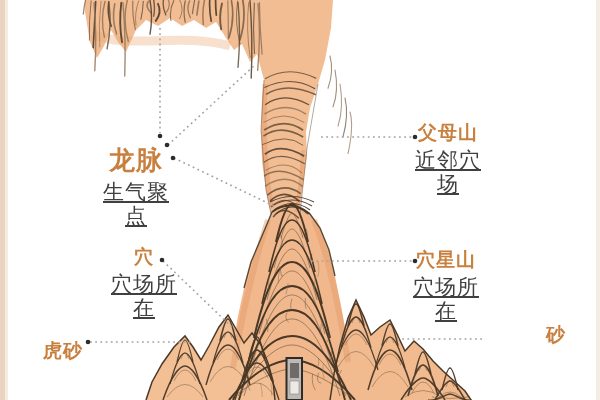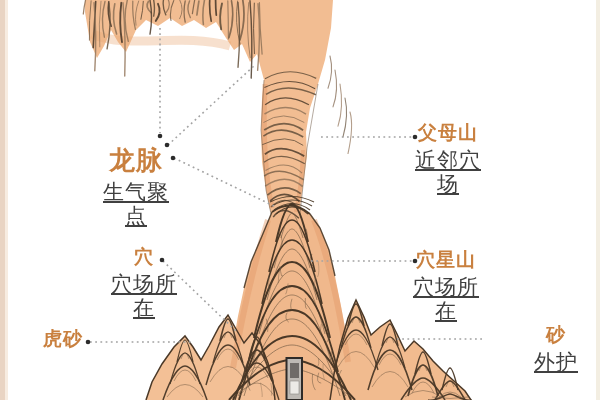--- a/index.html
+++ b/index.html
@@ -13,21 +13,21 @@
   .edge.right{right:0;width:4px;background:#f3eee2;}
   svg{position:absolute;left:0;top:0;}
   .lbl{position:absolute;text-align:center;line-height:1.15;}
   .lbl .t{display:block;font-weight:bold;font-size:19px;color:#c9803f;letter-spacing:1px;}
   .lbl .s{display:block;font-size:21px;color:#404040;margin-top:4px;letter-spacing:1px;text-decoration:underline;}
   .lbl-longmai{left:100px;top:146px;width:72px;}
   .lbl-longmai .t{font-size:26px;}
   .lbl-fumushan{left:411px;top:122px;width:74px;}
   .lbl-xue{left:109px;top:246px;width:70px;}
   .lbl-xuexingshan{left:409px;top:249px;width:74px;}
-  .lbl-husha{left:27px;top:328px;width:72px;}
+  .lbl-husha{left:27px;top:340px;width:72px;}
   .lbl-sha{left:520px;top:324px;width:72px;}
 </style>
 </head>
 <body>
 
 <div class="stage">
   <svg id="mtn" width="600" height="400" viewBox="0 0 600 400">
       <path d="M85,0 H333 L331,28 L325,60 L318,84 L310,108 L306,132 L307,156 L303,186 L299,214 L271,214 L266,190 L262,162 L261,130 L262,100 L264,80 L257,54 L250,62 L242,44 L234,50 L226,38 L216,22 L206,28 L194,20 L182,26 L170,18 L158,26 L146,20 L136,30 L126,52 L118,42 L111,30 L104,46 L97,58 L90,42 L85,12 Z" fill="#f2bd92"></path>
       <path d="M272,212 L262,236 L251,262 L244,288 L238,316 L232,350 L228,382 L227,400 L355,400 L351,366 L346,334 L341,306 L335,276 L329,250 L320,228 L310,214 Q291,198 272,212 Z" fill="#f0b88c"></path>
       <path d="M146,400 L152,382 L162,364 L174,347 L185,336 L193,347 L201,360 L209,346 L219,327 L228,315 L236,329 L244,343 L252,333 L261,345 L268,363 L273,381 L275,400 Z" fill="#f3c096"></path>
@@ -233,15 +233,14 @@
   </div>
   <div class="lbl lbl-xuexingshan">
     <span class="t">穴星山</span>
     <span class="s">穴场所在</span>
   </div>
   <div class="lbl lbl-husha">
     <span class="t">虎砂</span>
   </div>
   <div class="lbl lbl-sha">
     <span class="t">砂</span>
-    <span class="s">外护</span>
   </div>
 </div>
 
 </body></html>

